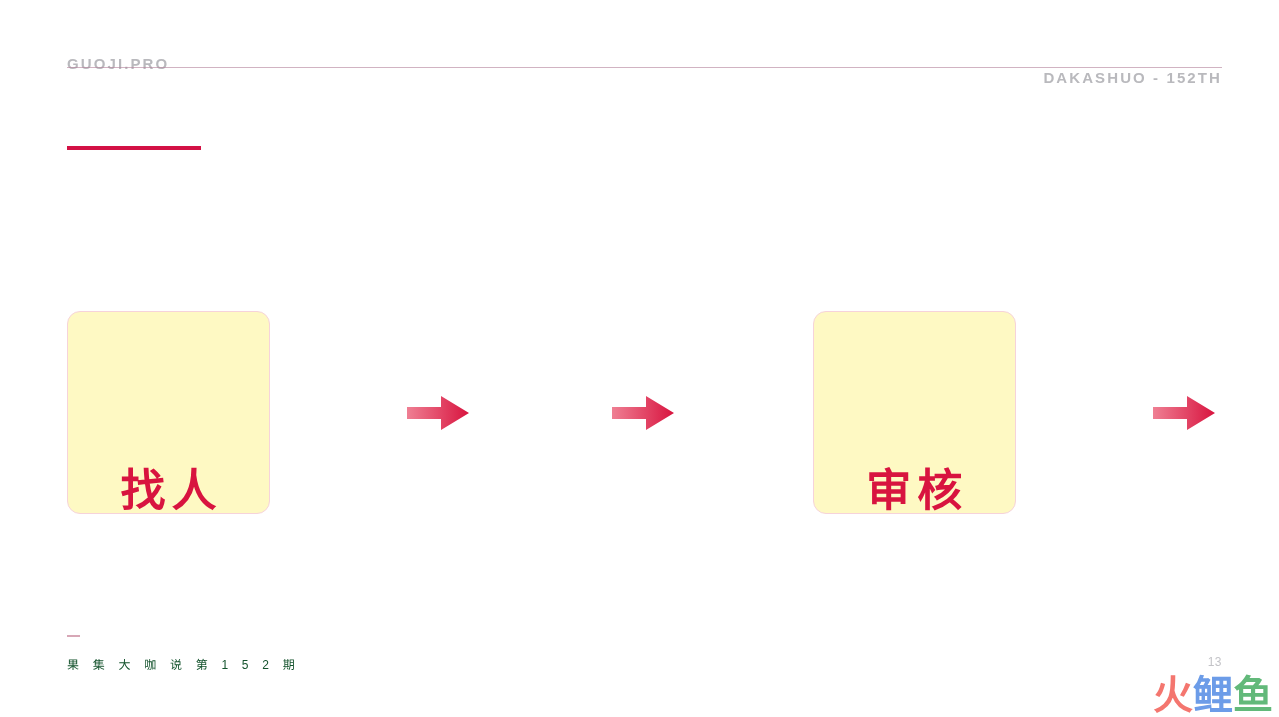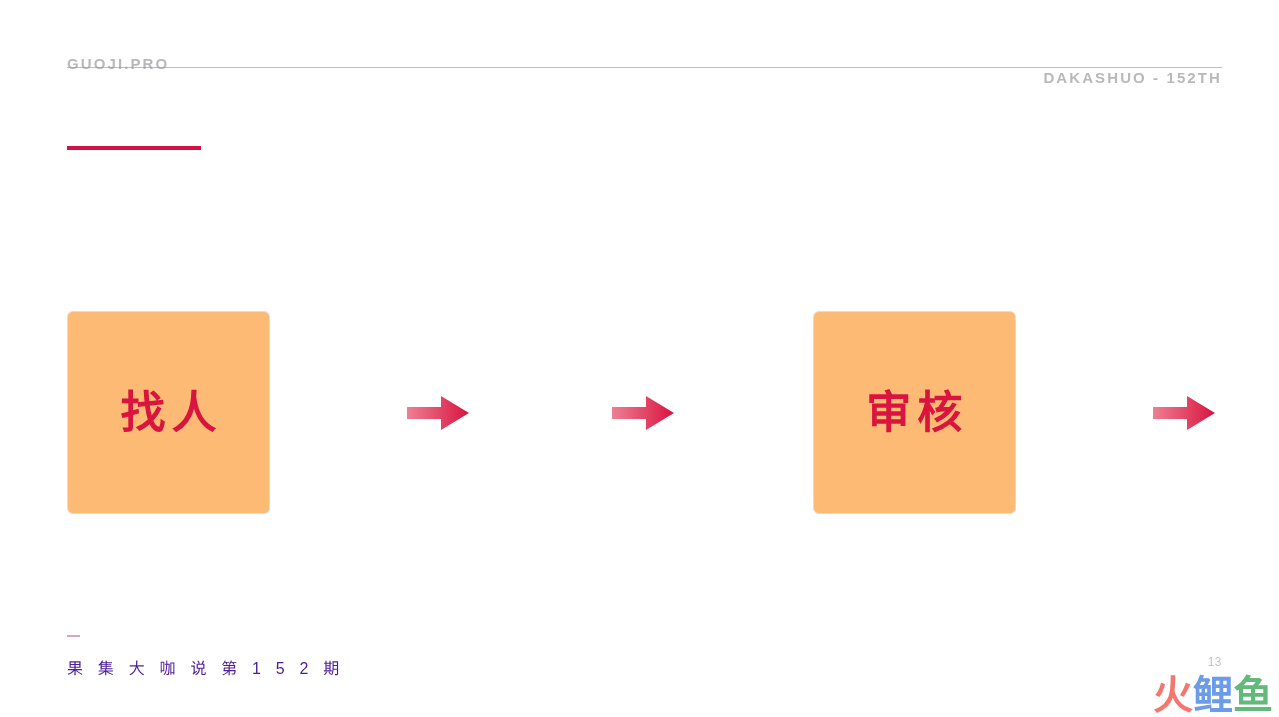--- a/index.html
+++ b/index.html
@@ -80,25 +80,25 @@
     width: 1153px;
     height: 205px;
     display: flex;
     align-items: center;
     justify-content: space-between;
   }
   .flow-card {
     width: 203px;
     height: 203px;
     box-sizing: border-box;
-    background: #fdba74;
+    background: #fef9c3;
     border: 1.6px solid #f6d3da;
-    border-radius: 6px;
-    display: flex;
-    align-items: center;
+    border-radius: 13px;
+    display: flex;
+    align-items: flex-end;
     justify-content: center;
     flex: 0 0 auto;
   }
   .flow-card-label {
     font-size: 45px;
     font-weight: 700;
     color: #d8143f;
     letter-spacing: 6px;
     text-indent: 6px;
     line-height: 1;
@@ -122,23 +122,23 @@
     top: 635px;
     width: 13px;
     height: 2px;
     background: #c98a9e;
     opacity: .75;
   }
   .footer-text {
     position: absolute;
     left: 67px;
     top: 655px;
-    font-size: 16px;
+    font-size: 12px;
     letter-spacing: 5.2px;
-    color: #4c1d95;
+    color: #14532d;
     white-space: nowrap;
   }
   .page-number {
     position: absolute;
     right: 57px;
     top: 655px;
     font-size: 12px;
     color: #c3c3c7;
     letter-spacing: .5px;
   }

